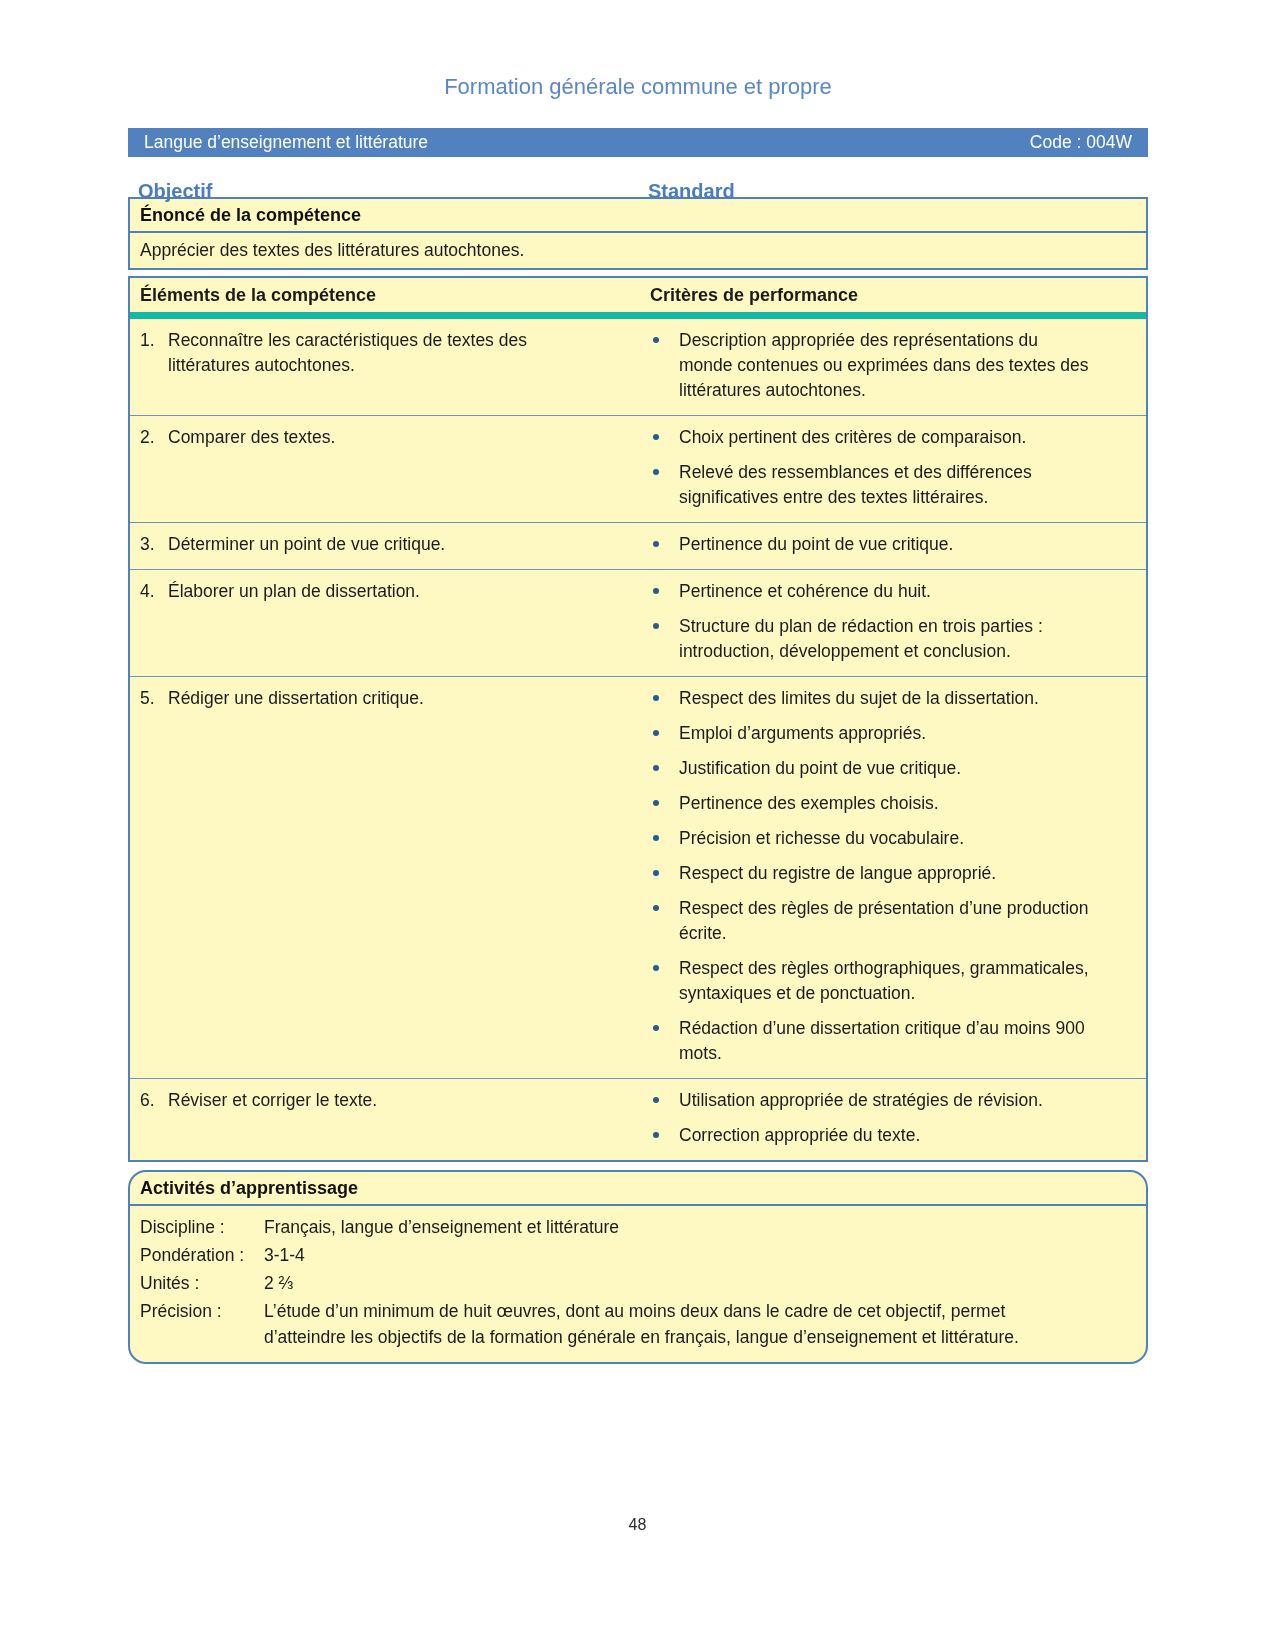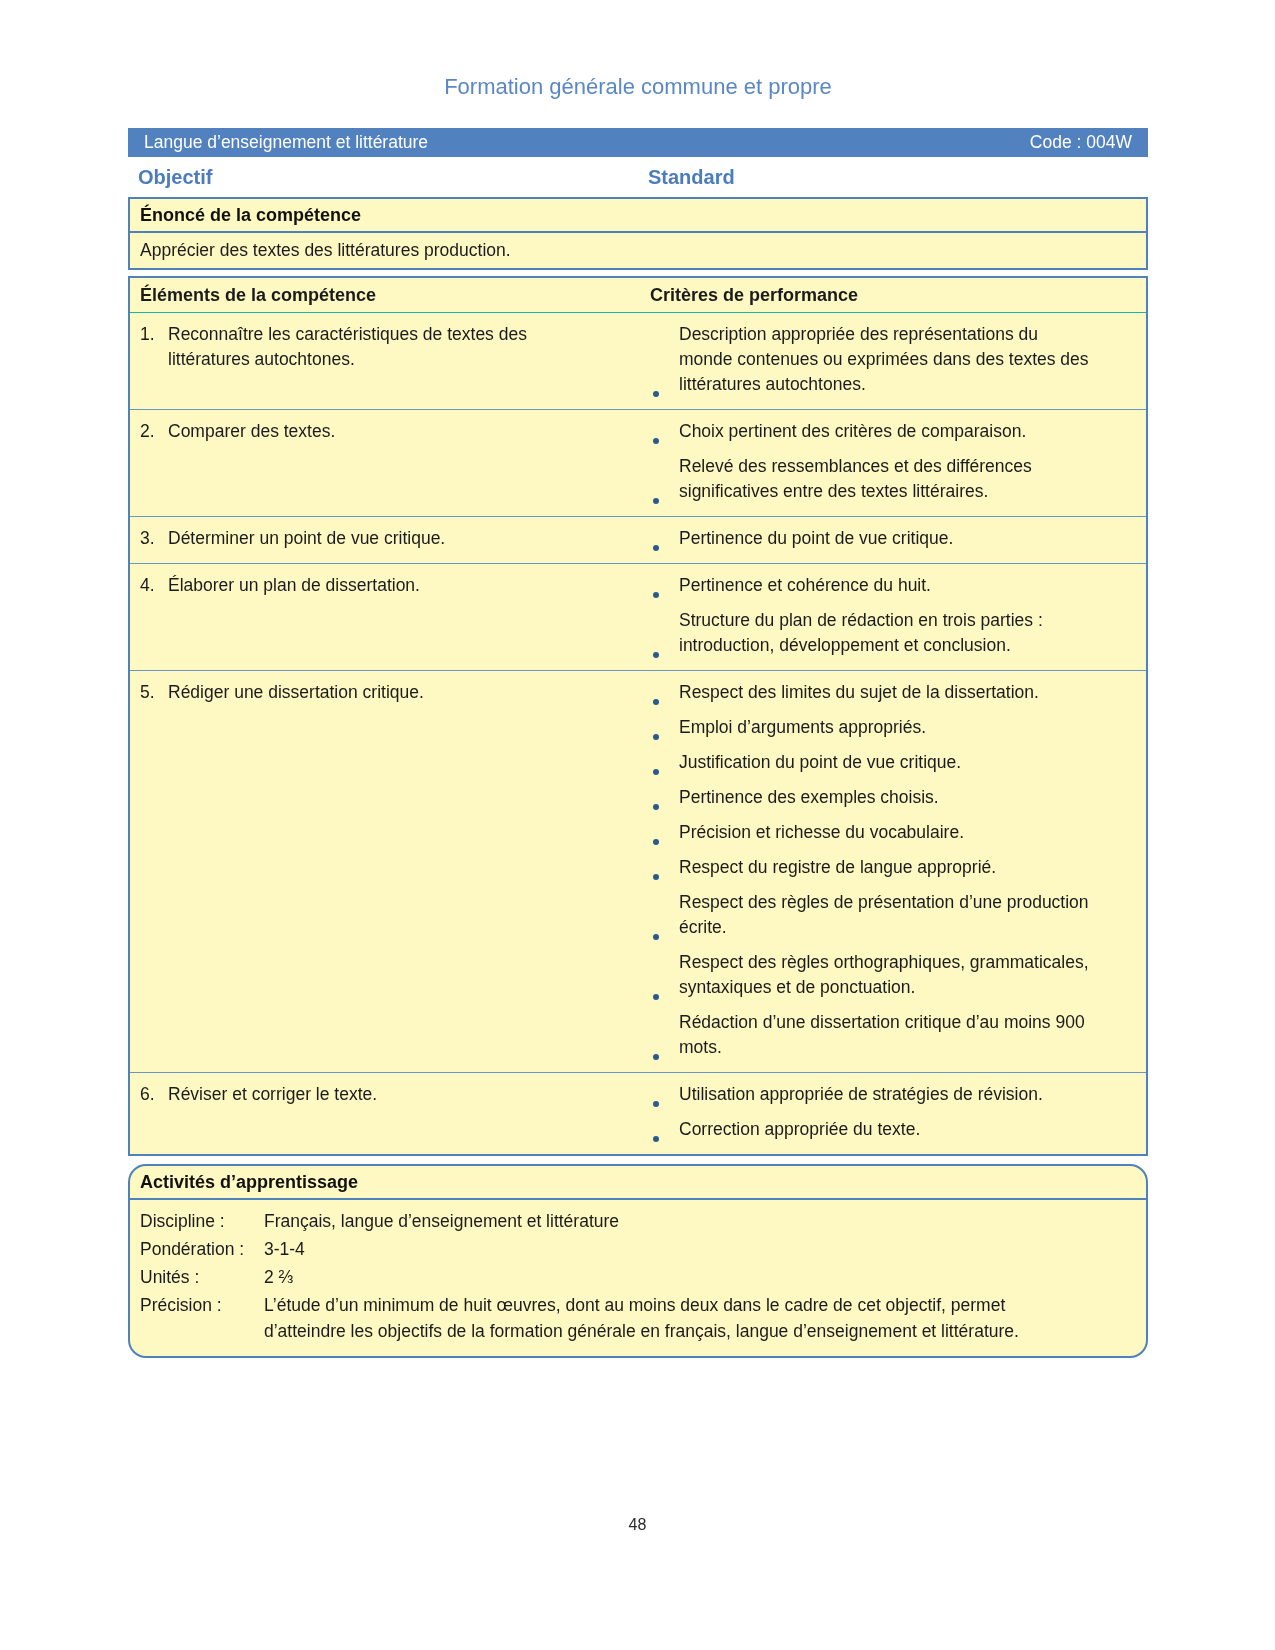--- a/index.html
+++ b/index.html
@@ -29,21 +29,21 @@
     color: #ffffff;
     display: flex;
     align-items: center;
     justify-content: space-between;
     padding: 0 16px;
     font-size: 17.5px;
   }
 
   .obj-std-row { position: relative; height: 38px; margin-top: 2px; }
   .heading-blue {
-    position: absolute; top: 7px;
+    position: absolute; top: 21px;
     font-weight: bold;
     font-size: 20px;
     color: #4a7cbe;
   }
   .obj { left: 10px; }
   .std { left: 520px; }
 
   .table { border: 2px solid #4f81bd; background: #fef9c3; }
 
   .t-header {
@@ -62,40 +62,40 @@
 
   .comp-table { margin-top: 6px; }
   .comp-row { display: grid; grid-template-columns: 520px 1fr; }
   .comp-head .hcell {
     font-weight: bold;
     font-size: 18px;
     line-height: 24px;
     padding: 5px 10px 5px 10px;
   }
   .comp-head .hcell.right { padding-left: 0; }
-  .comp-head { border-bottom: 1px solid #14b8a6; }
+  .comp-head { border-bottom: 7px solid #14b8a6; }
   #comp-rows .comp-row { border-top: 1px solid #6a93c6; }
   #comp-rows .comp-row:first-child { border-top: none; }
 
   .col-left {
     display: flex;
     align-items: flex-start;
     padding: 9px 42px 12px 10px;
     font-size: 17.5px;
     line-height: 25px;
   }
   .row-num { flex: 0 0 28px; }
   .row-text { flex: 1; }
 
   .col-right {
     padding: 9px 50px 12px 0;
     font-size: 17.5px;
     line-height: 25px;
   }
-  .bullet-item { display: flex; align-items: flex-end; margin-bottom: 10px; }
+  .bullet-item { display: flex; align-items: flex-start; margin-bottom: 10px; }
   .bullet-item:last-child { margin-bottom: 0; }
   .bullet-dot {
     flex: 0 0 6px;
     width: 6px; height: 6px;
     border-radius: 50%;
     background: #2d5a8c;
     margin: 9px 0 0 3px;
   }
   .bullet-text { flex: 1; margin-left: 20px; }
 
@@ -128,21 +128,21 @@
       <span>Code : 004W</span>
     </div>
 
     <div class="obj-std-row">
       <span class="heading-blue obj">Objectif</span>
       <span class="heading-blue std">Standard</span>
     </div>
 
     <div class="table enonce-table">
       <div class="t-header">Énoncé de la compétence</div>
-      <div class="t-body">Apprécier des textes des littératures production.</div>
+      <div class="t-body">Apprécier des textes des littératures autochtones.</div>
     </div>
 
     <div class="table comp-table">
       <div class="comp-row comp-head">
         <div class="hcell left">Éléments de la compétence</div>
         <div class="hcell right">Critères de performance</div>
       </div>
       <div id="comp-rows">
   <div class="comp-row">
     <div class="col-left">

